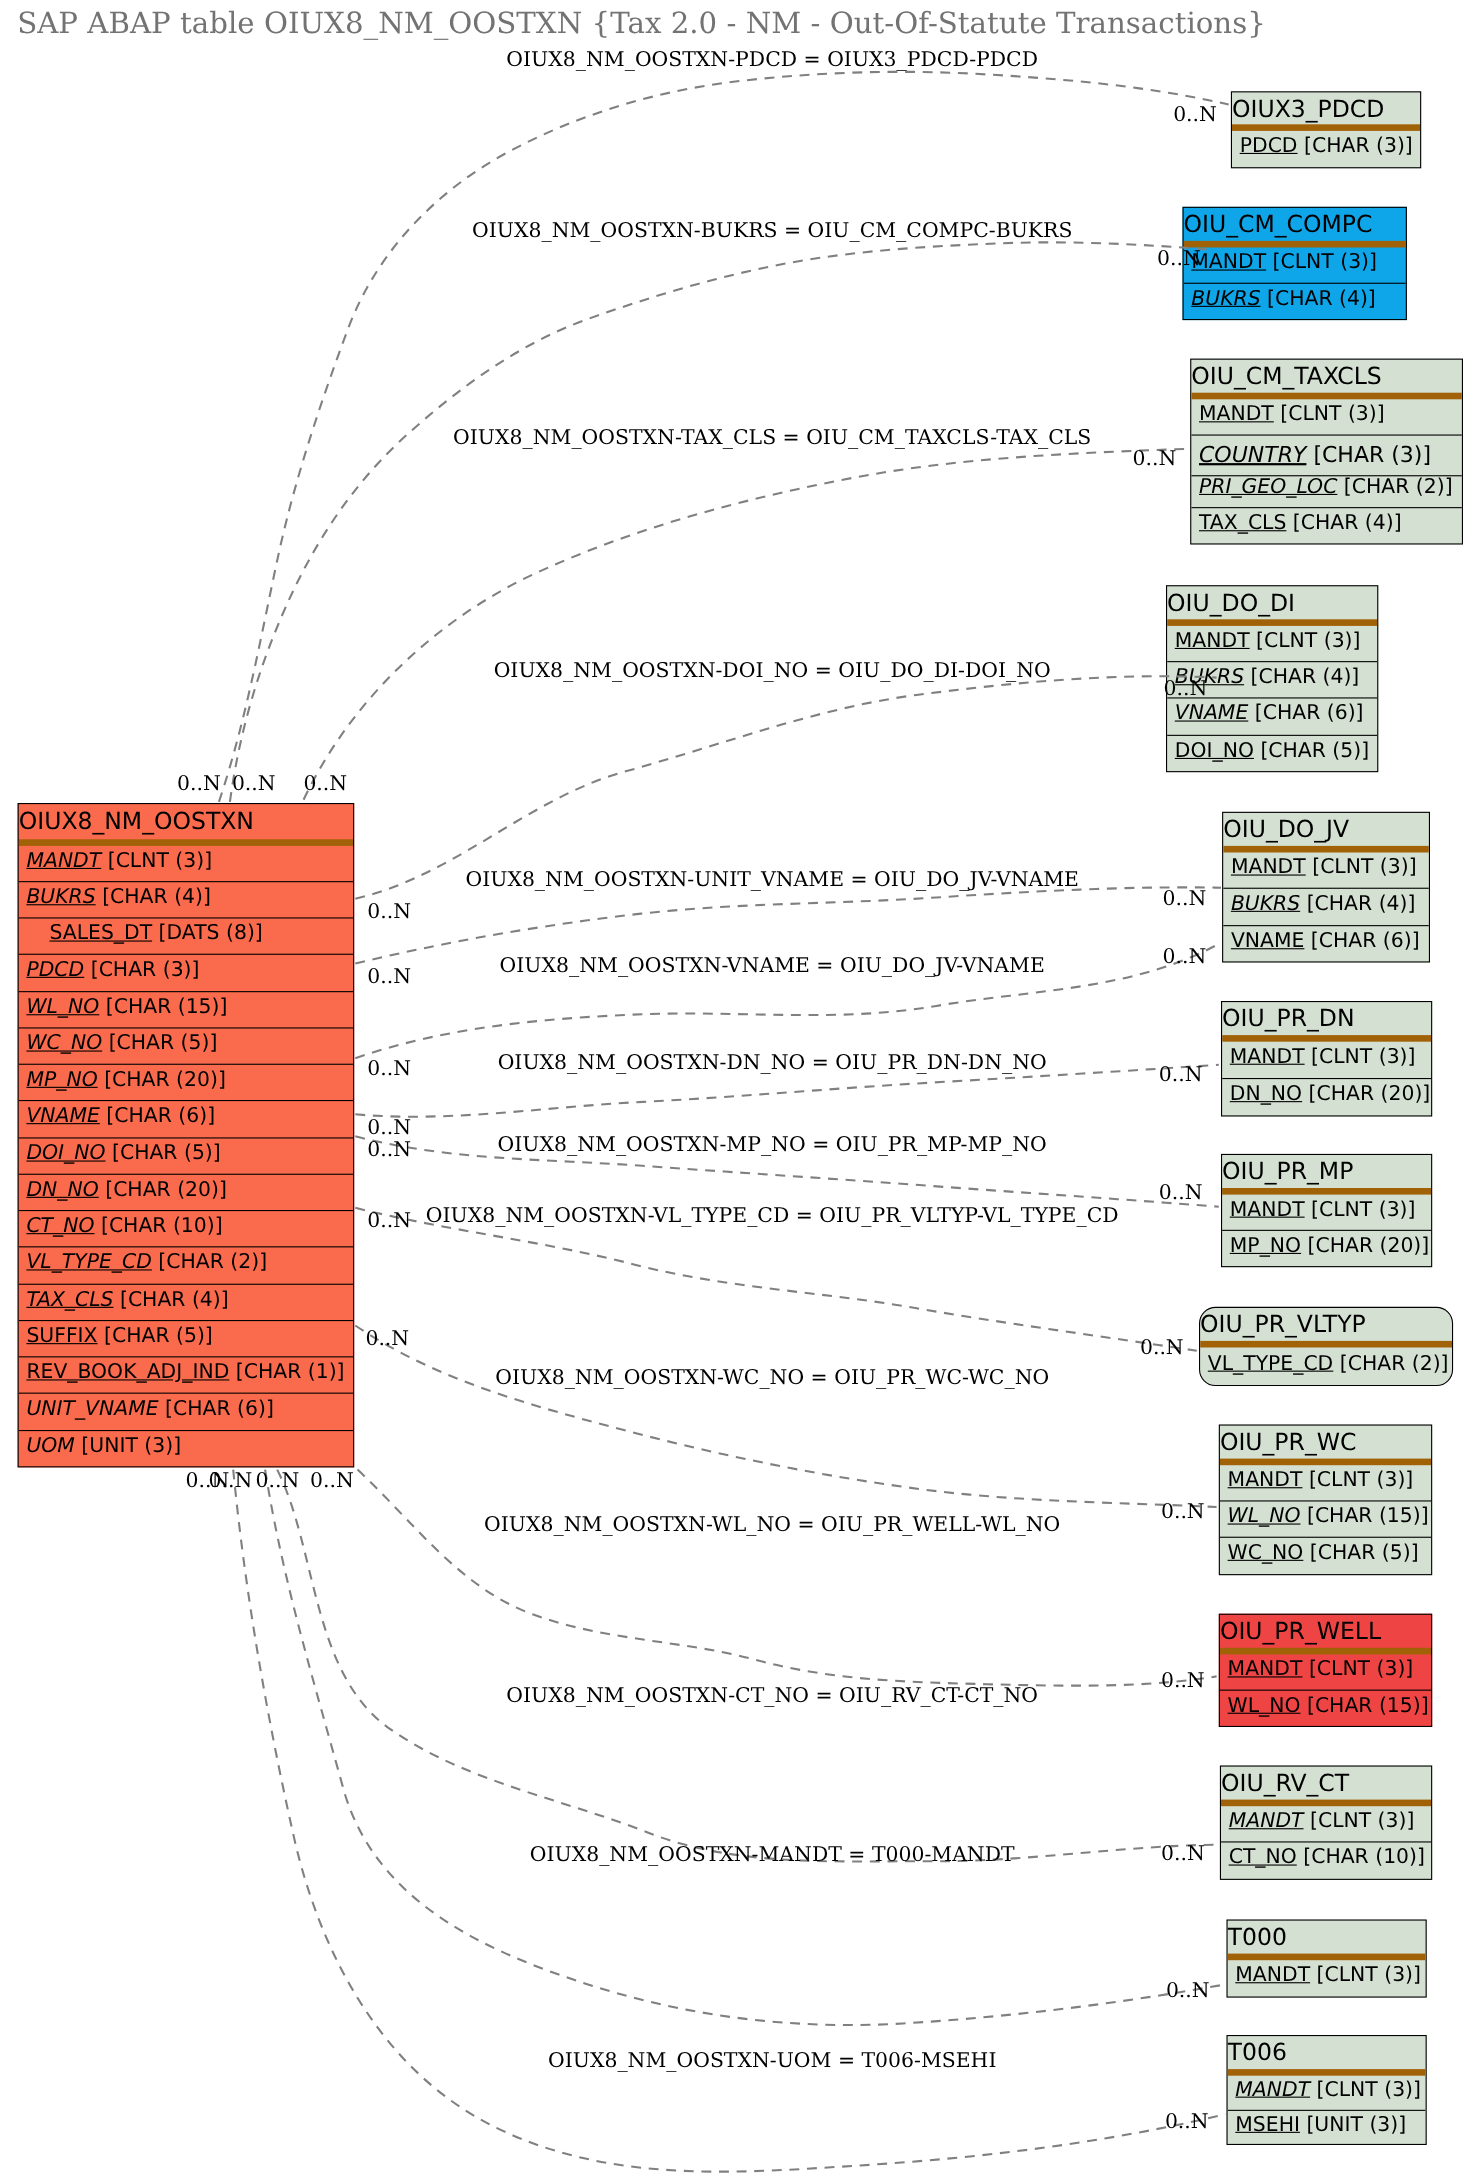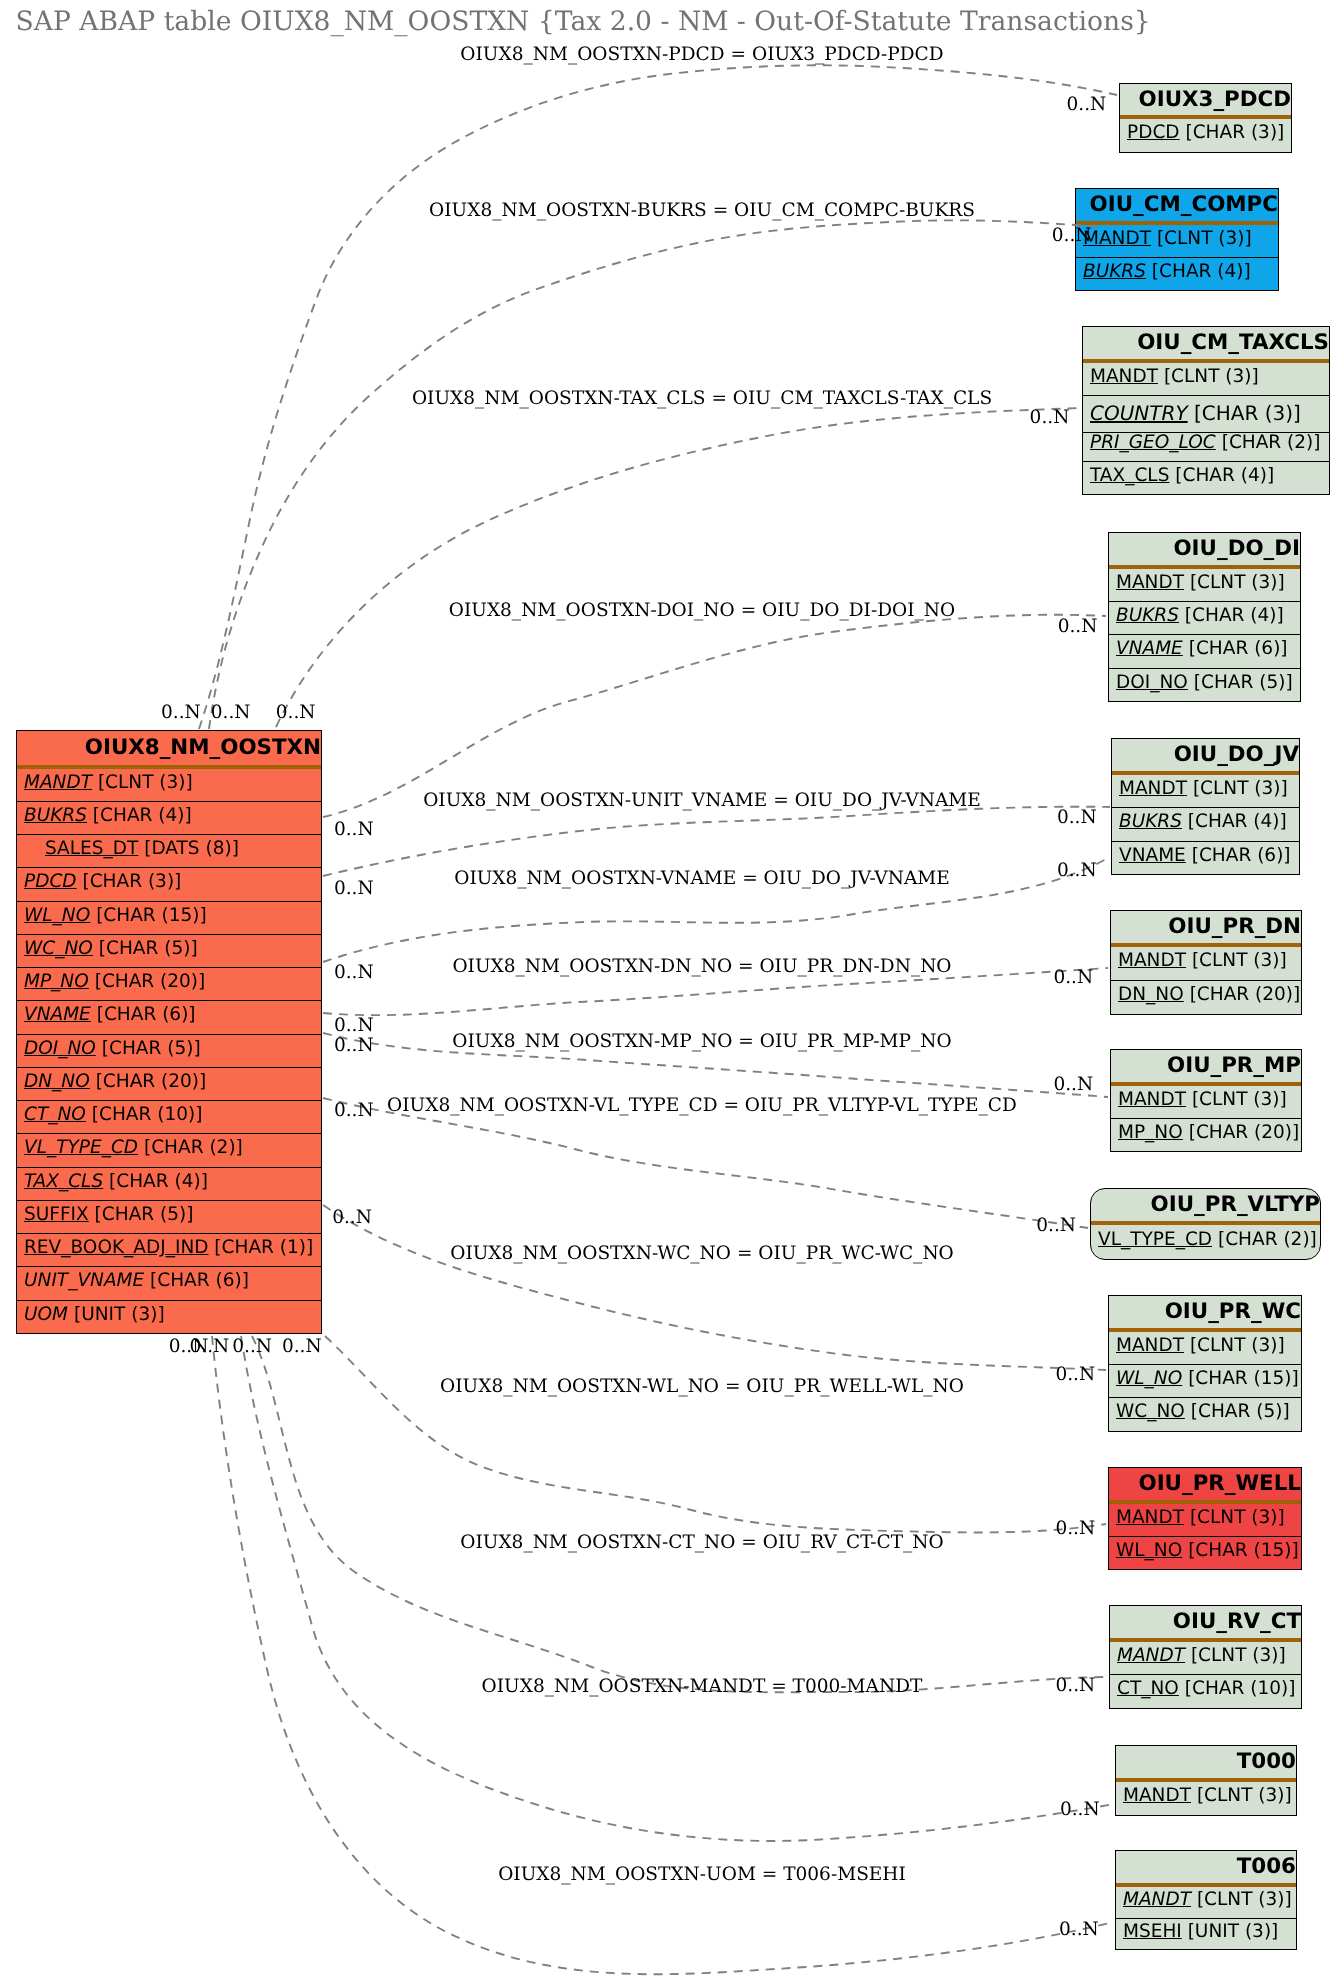--- a/index.html
+++ b/index.html
@@ -2,21 +2,21 @@
 <html><head>
 <meta charset="utf-8">
 <style>
 html,body{margin:0;padding:0;background:#ffffff;}
 *{-webkit-font-smoothing:antialiased;text-rendering:geometricPrecision;}
 html{will-change:transform;}
 
 body{width:1344px;height:1984px;position:relative;overflow:hidden;font-family:"DejaVu Sans",sans-serif;}
 #title{position:absolute;left:15.6px;top:5px;font-family:"DejaVu Serif",serif;font-size:26.6px;line-height:34px;color:#737373;white-space:nowrap;}
 .tbl{position:absolute;box-sizing:border-box;border:1px solid #000;overflow:hidden;}
-.hdr{position:absolute;left:0;right:0;top:0;text-align:right;font-weight:bold;white-space:nowrap;border-bottom:4px solid #a16207;box-sizing:border-box;}
+.hdr{position:absolute;left:0;right:0;top:0;text-align:left;font-weight:normal;white-space:nowrap;border-bottom:6px solid #a16207;box-sizing:border-box;}
 .row{position:absolute;left:0;right:0;white-space:nowrap;padding-left:7px;box-sizing:border-box;border-bottom:1px solid #000;}
 .row.last{border-bottom:none;}
 .k{text-decoration:underline;}
 .f{font-style:italic;}
 svg.ov{position:absolute;left:0;top:0;width:1344px;height:1984px;}
 .elabel,.card{font-family:"DejaVu Serif",serif;font-size:18.55px;fill:#000;}
 </style>
 </head>
 <body>
 
@@ -50,21 +50,21 @@
   <div class="row" style="top:35.5px;height:33px;line-height:27.5px;font-size:18.5px;"><span class="k ">MANDT</span> <span>[CLNT (3)]</span></div>
   <div class="row last" style="top:68.5px;height:33px;line-height:27.5px;font-size:18.5px;"><span class="k f">BUKRS</span> <span>[CHAR (4)]</span></div>
 </div>
 <div class="tbl" style="left:1082px;top:326px;width:248px;height:169.4px;background:#d4e0d2;">
   <div class="hdr" style="height:36px;line-height:32px;font-size:21.4px;">OIU_CM_TAXCLS</div>
   <div class="row" style="top:36px;height:33.1px;line-height:27.6px;font-size:18.5px;"><span class="k ">MANDT</span> <span>[CLNT (3)]</span></div>
   <div class="row" style="top:73px;height:33.1px;line-height:27.6px;font-size:20px;"><span class="k f">COUNTRY</span> <span>[CHAR (3)]</span></div>
   <div class="row" style="top:102.2px;height:33.1px;line-height:27.6px;font-size:18.5px;"><span class="k f">PRI_GEO_LOC</span> <span>[CHAR (2)]</span></div>
   <div class="row last" style="top:135.3px;height:33.1px;line-height:27.6px;font-size:18.5px;"><span class="k ">TAX_CLS</span> <span>[CHAR (4)]</span></div>
 </div>
-<div class="tbl" style="left:1108px;top:531.5px;width:193px;height:170.6px;background:#d4e0d2;">
+<div class="tbl" style="left:1060px;top:531.5px;width:193px;height:170.6px;background:#d4e0d2;">
   <div class="hdr" style="height:36px;line-height:32px;font-size:21.4px;">OIU_DO_DI</div>
   <div class="row" style="top:36px;height:33.4px;line-height:27.9px;font-size:18.5px;"><span class="k ">MANDT</span> <span>[CLNT (3)]</span></div>
   <div class="row" style="top:69.4px;height:33.4px;line-height:27.9px;font-size:18.5px;"><span class="k f">BUKRS</span> <span>[CHAR (4)]</span></div>
   <div class="row" style="top:102.8px;height:33.4px;line-height:27.9px;font-size:18.5px;"><span class="k f">VNAME</span> <span>[CHAR (6)]</span></div>
   <div class="row last" style="top:136.2px;height:33.4px;line-height:27.9px;font-size:18.5px;"><span class="k ">DOI_NO</span> <span>[CHAR (5)]</span></div>
 </div>
 <div class="tbl" style="left:1111px;top:738px;width:189px;height:137.2px;background:#d4e0d2;">
   <div class="hdr" style="height:36px;line-height:32px;font-size:21.4px;">OIU_DO_JV</div>
   <div class="row" style="top:36px;height:33.4px;line-height:27.9px;font-size:18.5px;"><span class="k ">MANDT</span> <span>[CLNT (3)]</span></div>
   <div class="row" style="top:69.4px;height:33.4px;line-height:27.9px;font-size:18.5px;"><span class="k f">BUKRS</span> <span>[CHAR (4)]</span></div>

